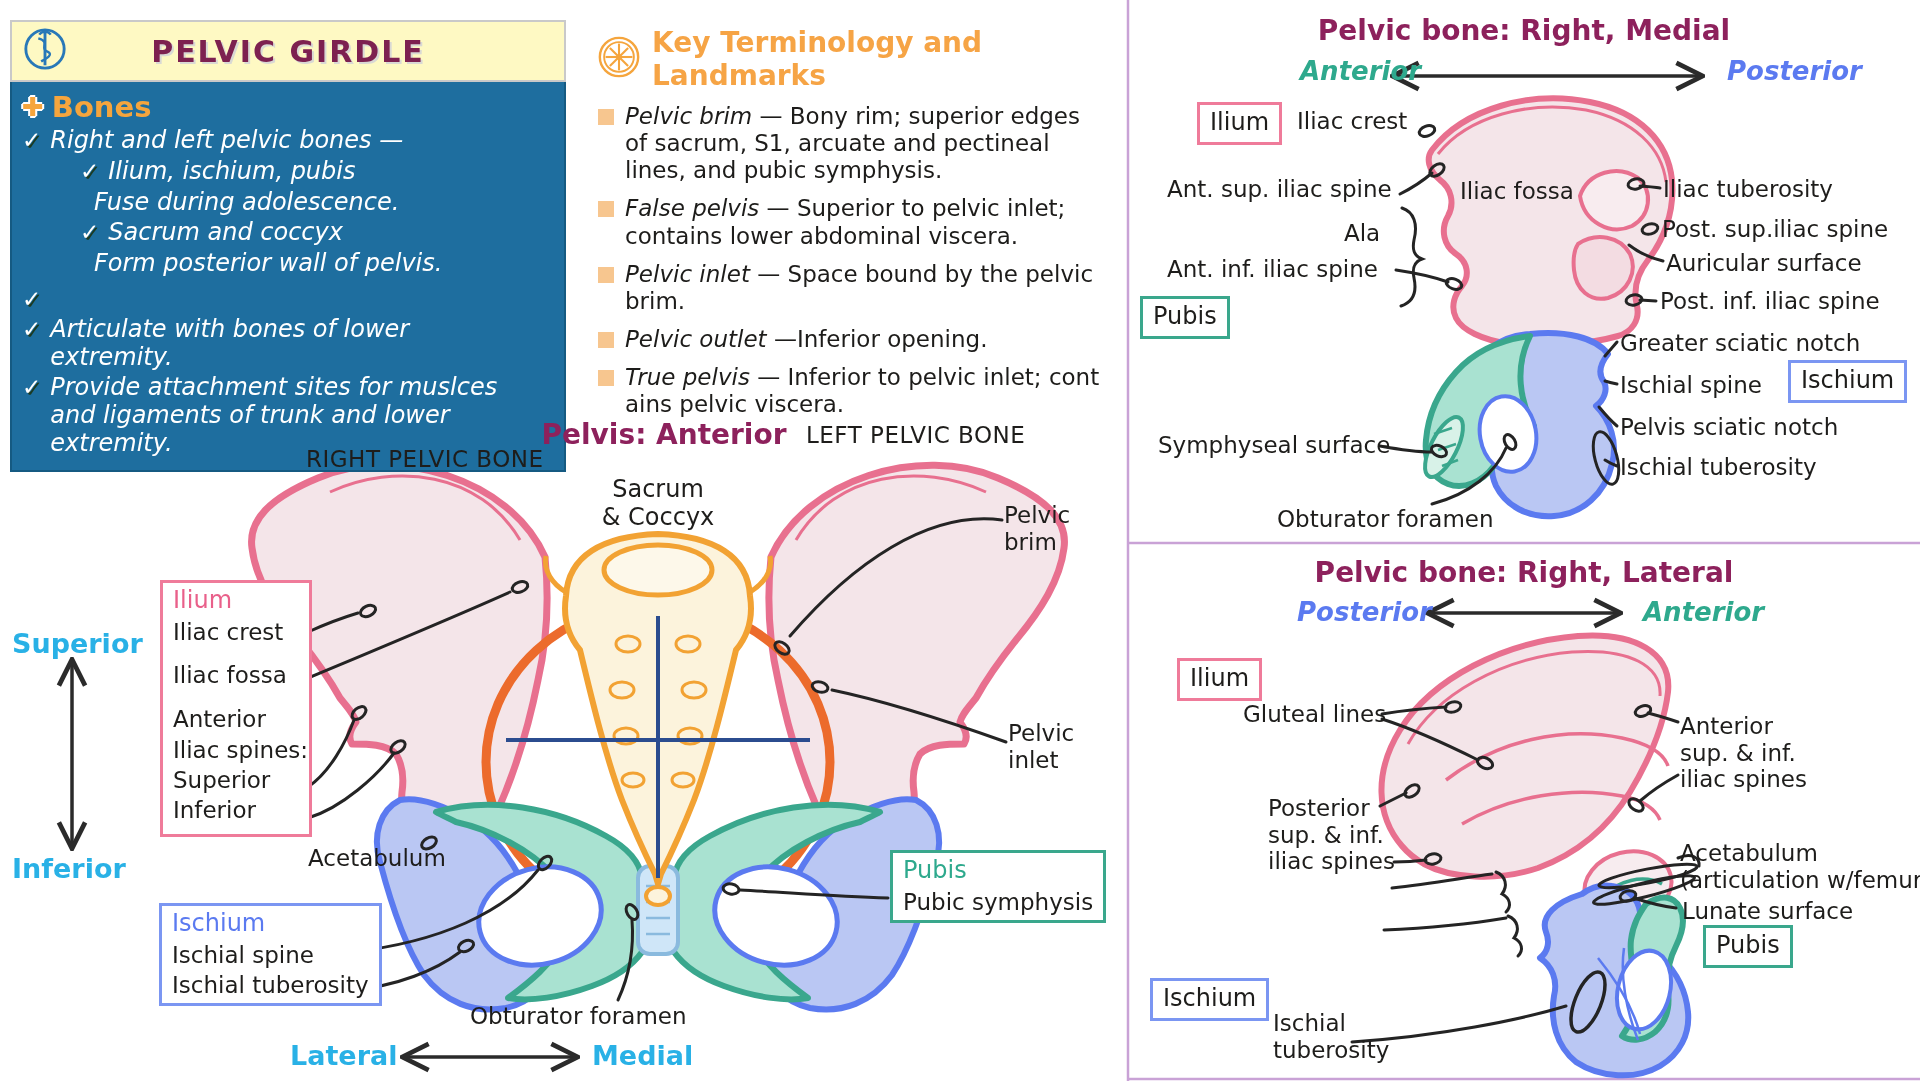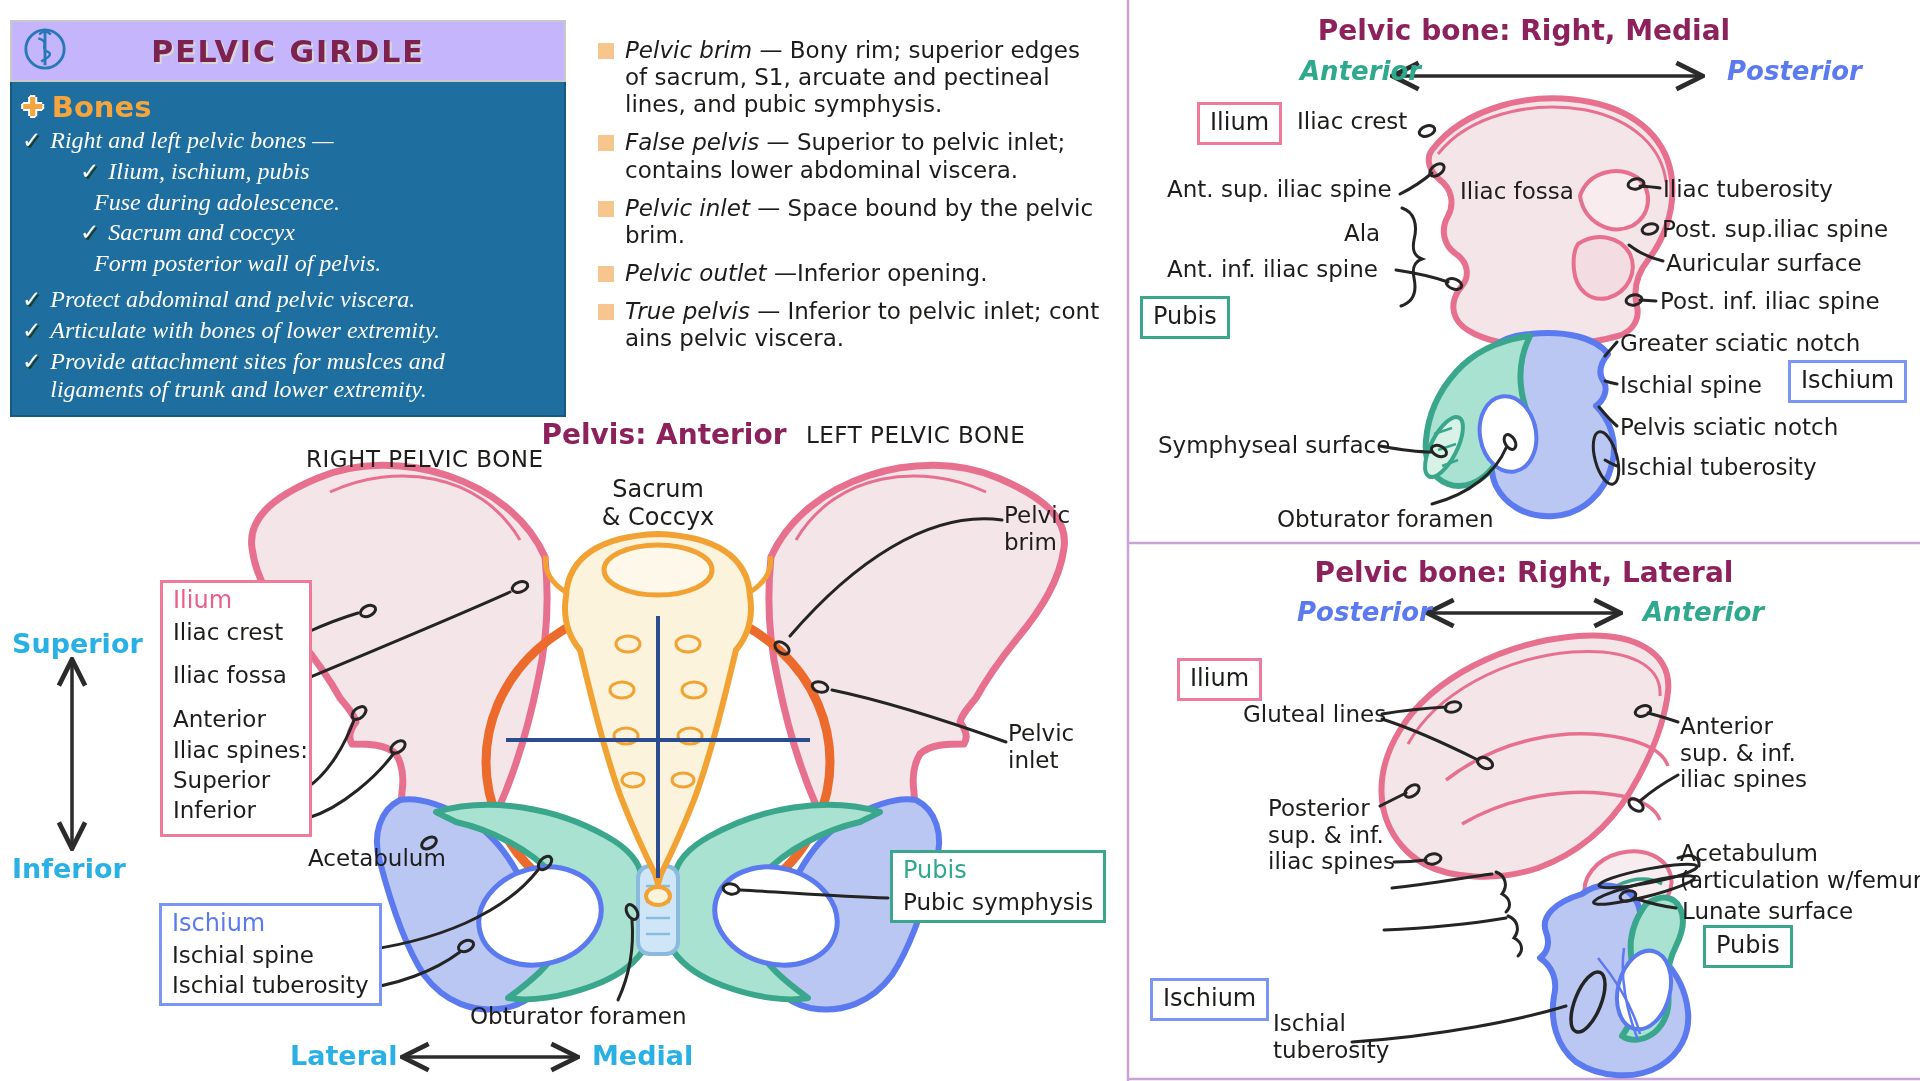--- a/index.html
+++ b/index.html
@@ -15,33 +15,33 @@
   .cyan{position:absolute;z-index:5;color:#29b1e6;font-weight:bold;font-size:27px;white-space:nowrap;}
 
   
   .kbox{position:absolute;z-index:6;background:#fff;border:3px solid #ef7b9a;padding:2px 10px 3px;
         font-size:24px;color:#1e1d1b;line-height:1.32;white-space:nowrap;}
   .kbox.b-teal{border-color:#3aa78c}
   .kbox.b-blue{border-color:#7b96f2}
 
   
   .gp{position:absolute;left:10px;top:20px;width:556px;z-index:5;}
-  .gp-head{height:58px;background:#c4b5fd;border:2px solid #c9c9c9;position:relative;display:flex;align-items:center;}
+  .gp-head{height:58px;background:#fef9c3;border:2px solid #c9c9c9;position:relative;display:flex;align-items:center;}
   .gp-title{position:absolute;left:0;right:0;text-align:center;font-size:30px;font-weight:bold;color:#7d2150;
             letter-spacing:2px;text-shadow:2px 2px 0 #d9d9d4;}
   .gp-logo{margin-left:10px;z-index:2;}
   .gp-body{background:#1e6e9f;border:2px solid #155a82;border-top:none;padding:8px 10px 12px;color:#fff;}
   .bones-hdr{display:flex;align-items:center;gap:8px;font-size:29px;font-weight:bold;color:#f5a53d;}
   .plus{font-size:26px;font-weight:bold;color:#f5a53d;
         text-shadow:-2px 0 #fff,2px 0 #fff,0 -2px #fff,0 2px #fff,-1px -1px #fff,1px 1px #fff;}
   .brow{display:flex;margin-top:3px;font-size:24px;font-style:italic;line-height:1.16;}
   .brow .chk{color:#fff;text-shadow:2px 2px 0 #1c3b22;margin-right:9px;font-size:23px;font-style:normal;flex:0 0 auto;}
   .lv2{margin-left:58px}
   .lv3{margin-left:72px}
-  .btext{max-width:468px;white-space:normal;font-family:Liberation Serif, serif;}
+  .btext{max-width:468px;white-space:normal;}
 
   
   .tp{position:absolute;left:596px;top:26px;width:534px;z-index:5;}
   .tp-head{display:flex;align-items:center;gap:10px;}
   .tp-title{font-size:28px;font-weight:bold;color:#f6a445;}
   .term{display:flex;margin-top:11px;}
   .term .sq{width:16px;height:16px;background:#f7c68f;margin:6px 11px 0 2px;flex:0 0 auto;}
   .term .tx{font-size:23px;color:#1d1c1a;line-height:1.18;max-width:478px;white-space:normal;}
   .term .tname{font-style:italic;}
 </style>
@@ -260,34 +260,49 @@
     </div>
     <div class="brow lv2">
       <span class="chk">✓</span>
       <span class="btext">Sacrum and coccyx</span>
     </div>
     <div class="brow lv3">
       <span class="btext">Form posterior wall of pelvis.</span>
     </div>
     <div class="brow" style="margin-top:8px">
       <span class="chk">✓</span>
-      <span class="btext">Protect abdominal and pelvic viscera.</span>
     </div>
     <div class="brow">
       <span class="chk">✓</span>
       <span class="btext">Articulate with bones of lower extremity.</span>
     </div>
     <div class="brow">
       <span class="chk">✓</span>
       <span class="btext">Provide attachment sites for muslces and ligaments of trunk and lower extremity.</span>
     </div>
   </div>
 </div>
 
 <div class="tp">
+  <div class="tp-head">
+    <span>
+      <svg width="46" height="46" viewBox="0 0 48 48">
+        <circle cx="24" cy="24" r="20" fill="none" stroke="#f5a53d" stroke-width="2.5"></circle>
+        <circle cx="24" cy="24" r="15.5" fill="none" stroke="#f5a53d" stroke-width="2"></circle>
+        <g stroke="#f5a53d" stroke-width="2.2">
+          <line x1="24" y1="10" x2="24" y2="38"></line>
+              <line x1="10" y1="24" x2="38" y2="24"></line>
+          <line x1="14.5" y1="14.5" x2="33.5" y2="33.5"></line>
+              <line x1="33.5" y1="14.5" x2="14.5" y2="33.5"></line>
+        </g>
+        <circle cx="24" cy="24" r="3" fill="#f5a53d"></circle>
+      </svg>
+    </span>
+    <span class="tp-title">Key Terminology and Landmarks</span>
+  </div>
   <div class="term">
     <span class="sq"></span>
     <span class="tx"><span class="tname">Pelvic brim</span> <span>—  Bony rim; superior edges of sacrum, S1, arcuate and pectineal lines, and pubic symphysis.</span></span>
   </div>
   <div class="term">
     <span class="sq"></span>
     <span class="tx"><span class="tname">False pelvis</span> <span>— Superior to pelvic inlet; contains lower abdominal viscera.</span></span>
   </div>
   <div class="term">
     <span class="sq"></span>

